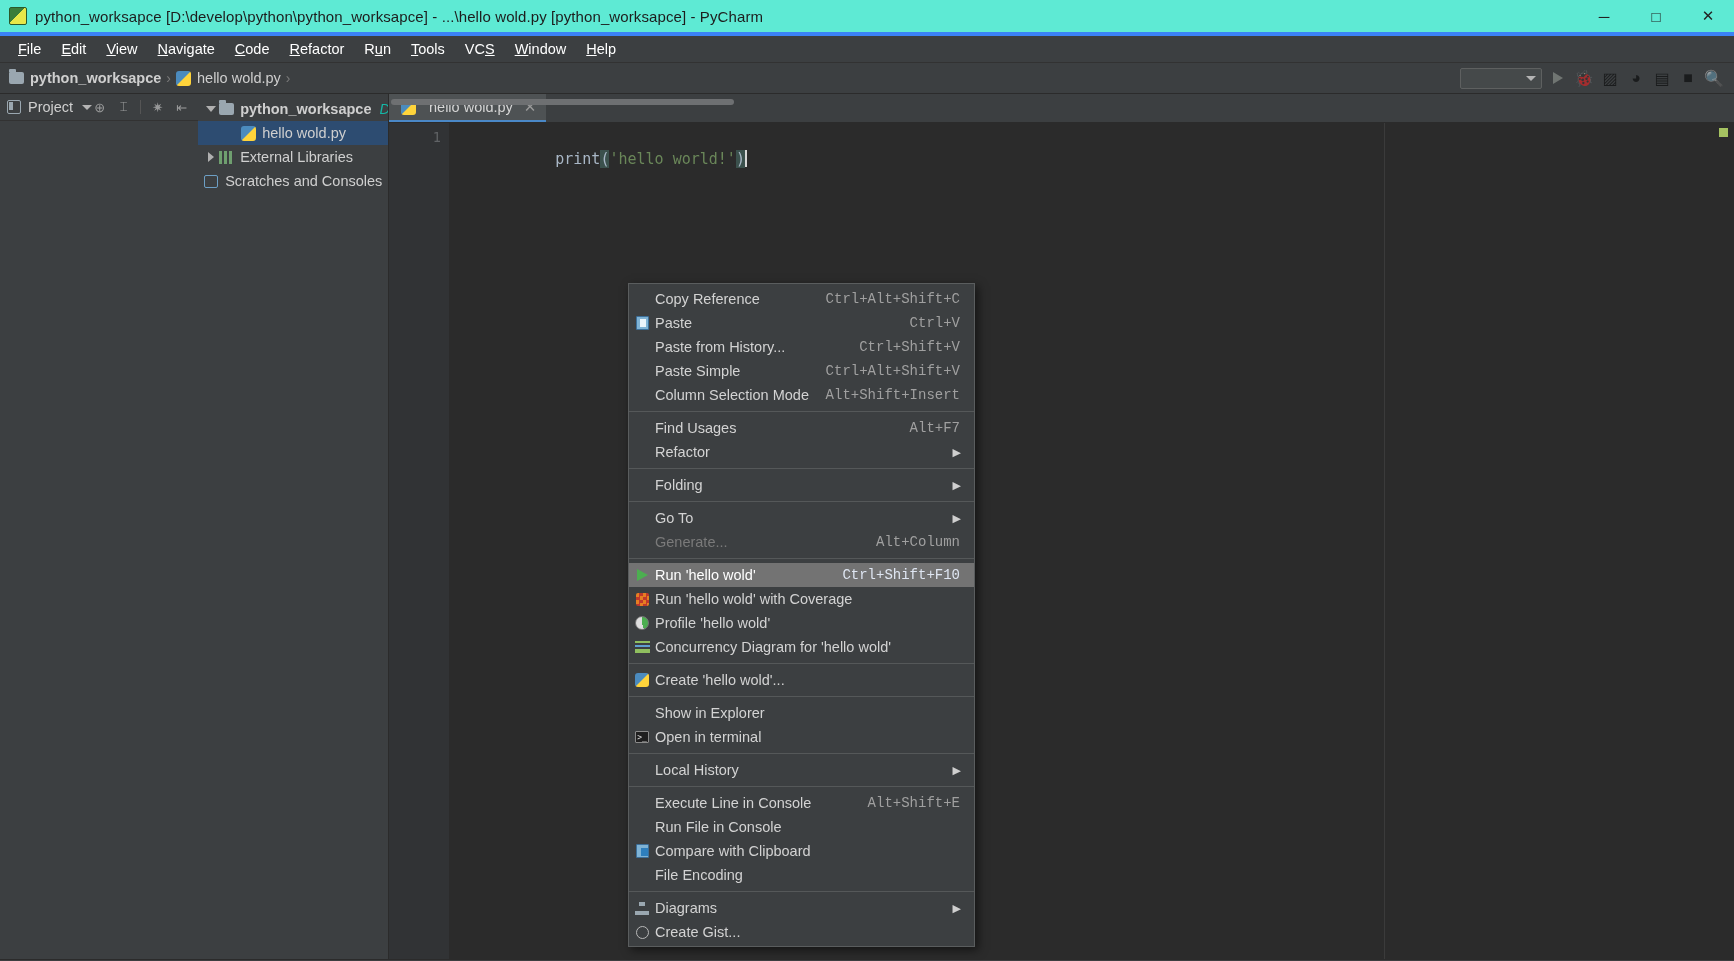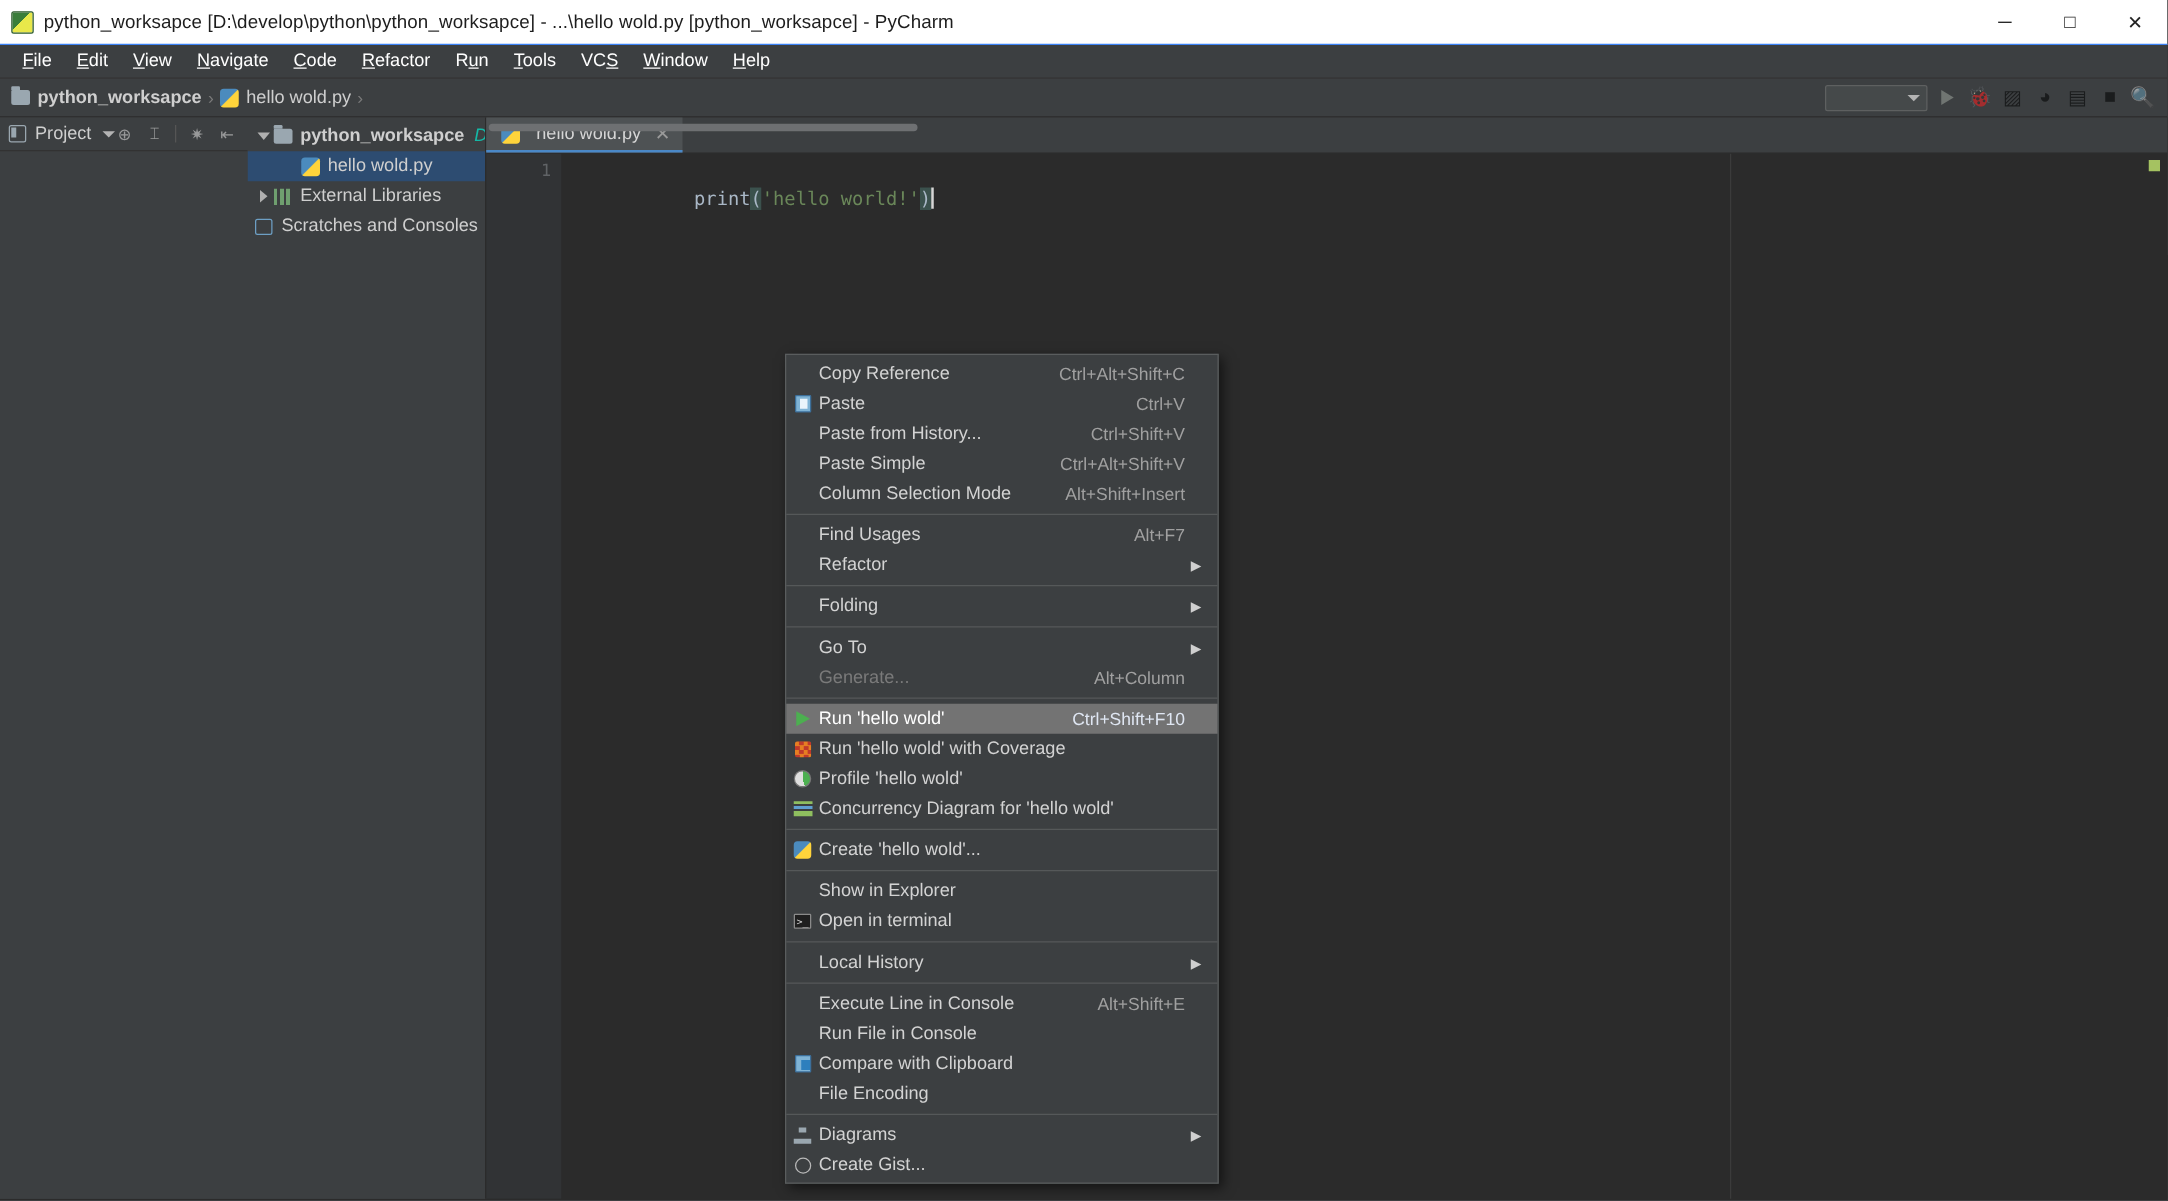--- a/index.html
+++ b/index.html
@@ -7,23 +7,23 @@
     width: 1734px; height: 961px;
     background: #3c3f41;
     font-family: "Liberation Sans", sans-serif;
     overflow: hidden;
     -webkit-font-smoothing: antialiased;
   }
 
   
   #titlebar {
     height: 36px; width: 100%;
-    background: #ffffff;
+    background: #5eead4;
     display: flex; align-items: center;
-    border-bottom: 1px solid #3b82f6;
+    border-bottom: 4px solid #3b82f6;
     justify-content: space-between;
   }
   #title-icon {
     width: 18px; height: 18px; margin-left: 9px; margin-right: 8px;
     background: linear-gradient(135deg,#3a7d3a 0%,#3a7d3a 45%,#e8e84a 45%,#e8e84a 100%);
     border: 1px solid #2a5a2a; border-radius: 2px; flex: none;
   }
   #title-text {
     font-size: 15px; color: #1d1d1d; white-space: nowrap;
     letter-spacing: 0.1px;
@@ -156,21 +156,21 @@
     padding: 3px 0 2px 0; z-index: 50;
   }
   .ctx-item {
     height: 24px; display: flex; align-items: center;
     font-size: 14.5px; color: #d3d3d3; padding-left: 0; white-space: nowrap;
   }
   .ctx-item.sel { background: #737373; color: #ffffff; }
   .ctx-item.disabled { color: #7a7a7a; }
   .ctx-ico { width: 26px; min-width:26px; display:flex; align-items:center; justify-content:center; }
   .ctx-text { flex: 1; }
-  .ctx-key { color: #a0a0a0; padding-right: 26px; font-size:14px; }
+  .ctx-key { color: #a0a0a0; padding-right: 14px; font-size:14px;font-family:Liberation Mono, monospace; }
   .ctx-item.sel .ctx-key { color: #dfe6f2; }
   .ctx-arrow { padding-right: 13px; color:#cfcfcf; font-size:11px; }
   .ctx-sep { height:1px; background:#555859; margin: 4px 0; }
 
   
   .i-paste{width:13px;height:14px;background:#7fb3d5;border:1px solid #3c6f9a;border-radius:1px;position:relative;}
   .i-paste:after{content:'';position:absolute;left:3px;top:2px;right:2px;bottom:2px;background:#eaf4fb;}
   .i-run{width:0;height:0;border-top:6px solid transparent;border-bottom:6px solid transparent;border-left:11px solid #4caf50;}
   .i-debug{width:13px;height:12px;background:#68b568;border-radius:50% 50% 45% 45%;position:relative;}
   .i-debug:after{content:'';position:absolute;left:-3px;top:4px;width:19px;height:1.5px;background:#68b568;}

